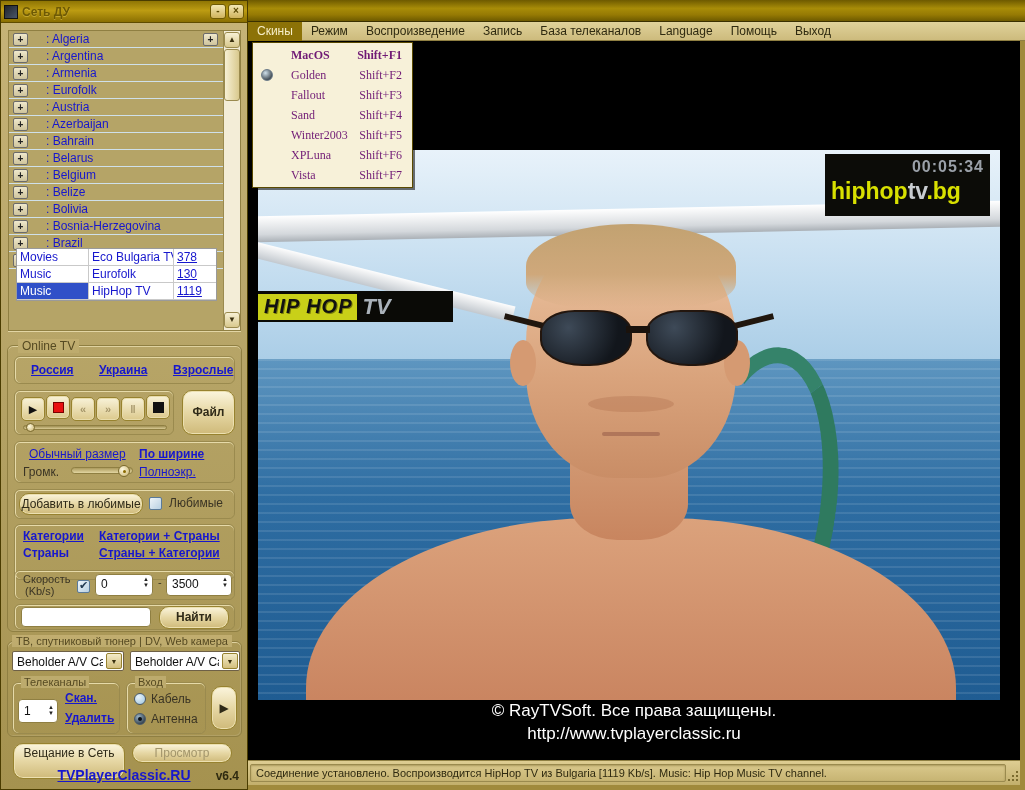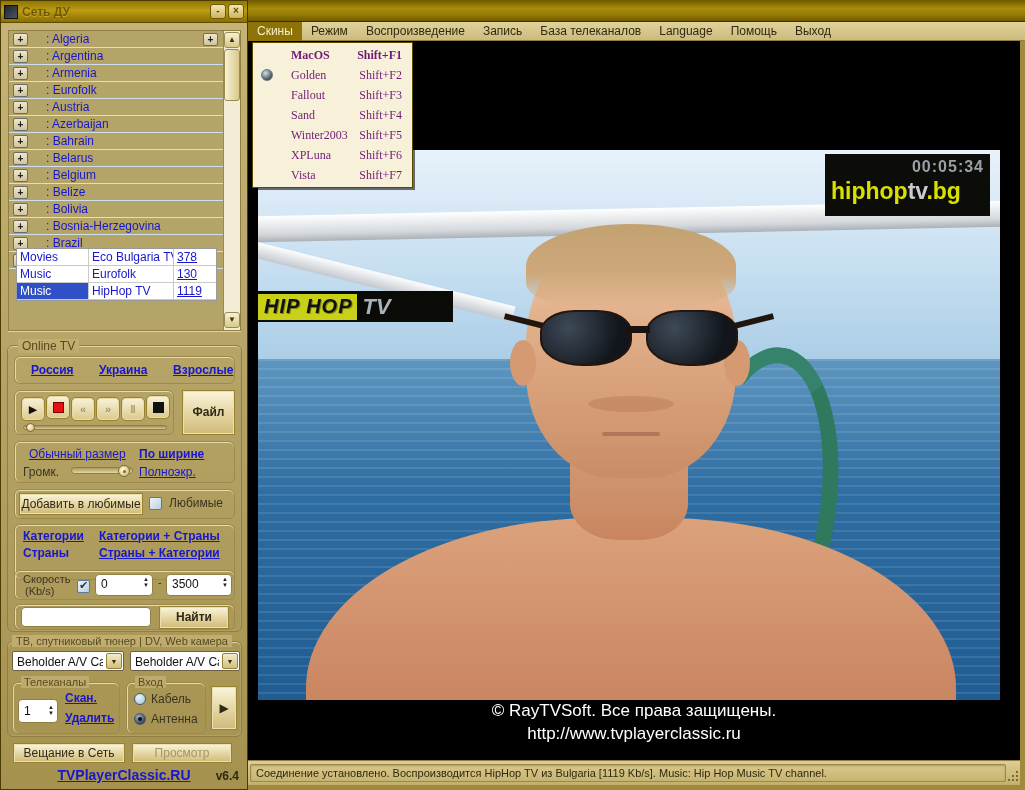--- a/index.html
+++ b/index.html
@@ -60,21 +60,21 @@
   
   .pb { width:24px; height:24px; border-radius:5px; margin-right:1px;
     background:linear-gradient(180deg,#f8f2d8,#dcc98c); border:1px solid #97822f;
     box-shadow:0 0 0 1px #e8dcab inset; display:inline-flex; align-items:center; justify-content:center; }
   .pb .g { font-size:11px; color:#111; }
   .pb .red { width:11px; height:11px; background:#e81010; border:1px solid #7a0000; }
   .pb .blk { width:11px; height:11px; background:#111; }
   .pb.dis .g { color:#a5966a; font-weight:bold; }
 
   .btn { background:linear-gradient(180deg,#fbf5dd,#e6d7a4 50%,#cfba7a);
-    border:1px solid #97822f; border-radius:0; box-shadow:0 0 0 1px #ece0b0 inset;
+    border:1px solid #97822f; border-radius:10px; box-shadow:0 0 0 1px #ece0b0 inset;
     color:#2f2a18; font-size:12px; text-align:center; }
   .btn.bold { font-weight:bold; }
   .btn.dis { color:#a3966c; }
 
   
   .seek { position:absolute; height:5px; background:linear-gradient(180deg,#9f8e52,#d9cb95); border-radius:3px;
     border:1px solid #8f7f42; }
   .seek-thumb { position:absolute; top:-3px; width:9px; height:9px; border-radius:50%;
     background:radial-gradient(circle at 35% 35%, #fdf8e0, #c9b26a); border:1px solid #7a6a2e; }
   .vol { position:absolute; height:7px; border-radius:4px; background:linear-gradient(180deg,#ac9a5c,#e2d6a2); border:1px solid #8f7f42; }
@@ -385,21 +385,21 @@
         <span style="position:absolute; left:8px; top:-7px; background:#bdab6d; padding:0 3px; font-size:11px; color:#564a22;">Вход</span>
         <div class="radio off" style="position:absolute; left:7px; top:10px;"></div>
         <span style="position:absolute; left:24px; top:9px; font-size:12px; color:#3a3424;">Кабель</span>
         <div class="radio on" style="position:absolute; left:7px; top:30px;"></div>
         <span style="position:absolute; left:24px; top:29px; font-size:12px; color:#3a3424;">Антенна</span>
       </div>
 
       <div class="btn" style="position:absolute; left:203px; top:44px; width:26px; height:44px; line-height:42px; font-size:12px;">▶</div>
     </div>
 
-    <div class="btn" style="position:absolute; left:12px; top:742px; width:112px; height:20px; line-height:18px;">Вещание в Сеть</div>
+    <div class="btn" style="position:absolute; left:12px; top:742px; width:112px; height:36px; line-height:18px;">Вещание в Сеть</div>
     <div class="btn dis" style="position:absolute; left:131px; top:742px; width:100px; height:20px; line-height:18px;">Просмотр</div>
 
     <div style="position:absolute; left:0; top:766px; width:246px; text-align:center;">
       <span class="blink" style="font-size:14px;">TVPlayerClassic.RU</span>
       <span style="position:absolute; right:8px; top:2px; font-weight:bold; color:#2f2a10; font-size:12px;">v6.4</span>
     </div>
   </div>
 
   <div id="right-win">
     <div id="right-titlebar"></div>

